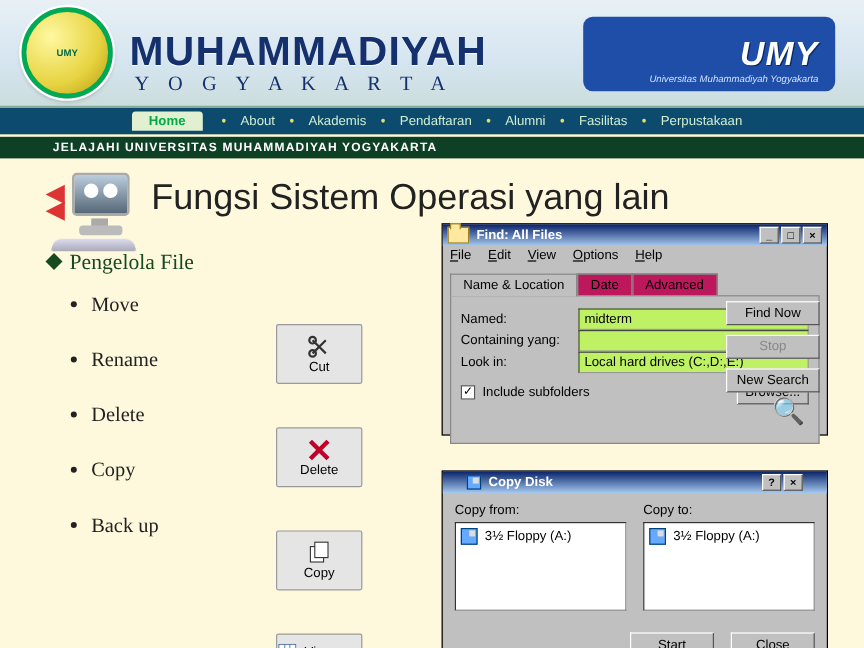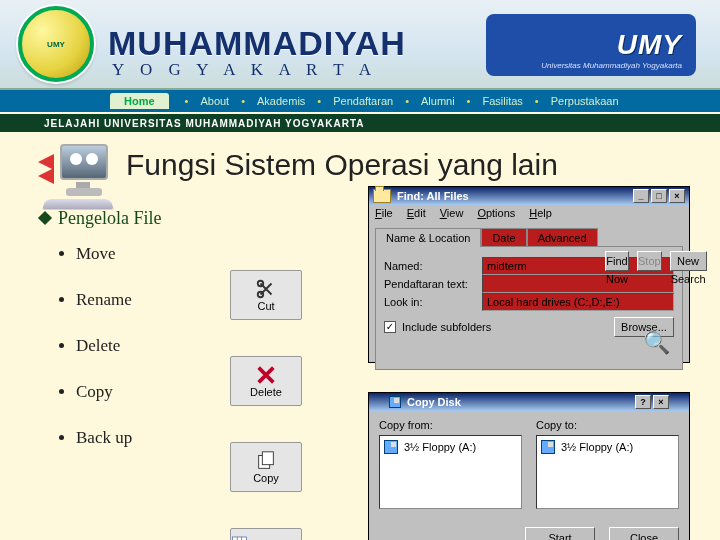--- a/index.html
+++ b/index.html
@@ -10,21 +10,21 @@
   .header { height: 90px; background: linear-gradient(#e8f0f5, #d5e5f0 60%, #cdd 100%); position: relative; border-bottom: 2px solid #8a9; overflow: hidden; }
   .logo-circle { position: absolute; left: 18px; top: 6px; width: 76px; height: 76px; border-radius: 50%; background: radial-gradient(circle at 30% 30%, #fff8a0, #e6d340 60%, #b89a10); border: 4px solid #0a5; box-shadow: 0 0 0 2px #fff, 0 2px 4px rgba(0,0,0,.3); display: flex; align-items: center; justify-content: center; color: #064; font-size: 8px; text-align: center; font-weight: bold; }
   .uni-text { position: absolute; left: 112px; top: 8px; color: #14316e; font-family: "Times New Roman", serif; letter-spacing: 5px; font-size: 18px; font-weight: 500; }
   .uni-main { position: absolute; left: 108px; top: 24px; color: #14316e; font-family: Arial, sans-serif; font-size: 34px; font-weight: 900; letter-spacing: 1px; text-shadow: 0 1px 0 #fff; }
   .uni-sub { position: absolute; left: 112px; top: 60px; color: #14316e; font-family: "Times New Roman", serif; letter-spacing: 6px; font-size: 17px; }
   .umy-chip { position: absolute; right: 24px; top: 14px; width: 210px; height: 62px; background: #1e4ea8; border-radius: 8px; display: flex; align-items: center; justify-content: flex-end; padding: 6px 14px; color: #fff; }
   .umy-chip .big { font-size: 28px; font-weight: 900; font-style: italic; letter-spacing: 1px; text-shadow: 1px 1px 0 #0a2a60; }
   .umy-chip .small { font-size: 8px; position: absolute; bottom: 6px; right: 14px; color: #cfe0ff; font-style: italic; }
 
   
-  .nav { height: 22px; background: #0369a1; display: flex; align-items: center; padding-left: 110px; gap: 10px; font-size: 11px; color: #cfeecf; }
+  .nav { height: 22px; background: #0c4a6e; display: flex; align-items: center; padding-left: 110px; gap: 10px; font-size: 11px; color: #cfeecf; }
   .nav .home { background: #e0f0d0; color: #0a4; padding: 2px 14px; border-radius: 3px 3px 0 0; font-weight: bold; margin-right: 4px; }
   .nav .sep { color: #e6e063; margin: 0 2px; }
   .nav a { color: #cfeecf; text-decoration: none; }
 
   
   .marquee { height: 20px; background: #0d4024; color: #fff; font-size: 10px; font-weight: bold; letter-spacing: 1px; padding-left: 44px; display: flex; align-items: center; border-top: 2px solid #fef9dd; }
 
   
   .slide { position: relative; height: calc(540px - 90px - 22px - 20px); }
   .title { position: absolute; left: 126px; top: 16px; font-family: Arial, sans-serif; font-size: 30px; color: #222; }
@@ -55,27 +55,27 @@
   .find .titlebar { height: 18px; background: linear-gradient(#0a246a, #a6caf0); color: #fff; display: flex; align-items: center; padding: 0 4px; font-weight: bold; font-size: 11px; }
   .find .titlebar .sp { flex:1; }
   .find .titlebar .btn { width:16px; height:14px; background:#c0c0c0; border:1px solid #fff; border-right-color:#555; border-bottom-color:#555; margin-left:2px; font-size:9px; text-align:center; color:#000; line-height:12px; }
   .find .menu { height: 18px; display: flex; gap: 14px; padding: 2px 6px; }
   .find .menu span { text-decoration: underline; text-decoration-color: transparent; }
   .find .menu span::first-letter { text-decoration: underline; }
   .find .folder-icon { display:inline-block; width:18px; height:14px; background:#ffe9a0; border:1px solid #a08020; margin-right:6px; vertical-align:-2px; position:relative; }
   .find .folder-icon::before { content:''; position:absolute; left:1px; top:-4px; width:7px; height:4px; background:#ffe9a0; border:1px solid #a08020; border-bottom:none; }
   .find .body { padding: 4px 6px; position: relative; height: calc(100% - 36px); }
   .find .tabs { display: flex; gap: 0; }
-  .find .tab { padding: 3px 10px; border: 1px solid #888; border-bottom: none; background: #b91c1c; font-size: 11px; position: relative; top: 1px; }
+  .find .tab { padding: 3px 10px; border: 1px solid #888; border-bottom: none; background: #be185d; font-size: 11px; position: relative; top: 1px; }
   .find .tab.active { background: #c0c0c0; z-index: 2; }
   .find .panel { border: 1px solid #888; background: #c0c0c0; padding: 10px 8px; height: 124px; position: relative; }
   .find .row { display: flex; align-items: center; margin-bottom: 0; gap: 6px; }
   .find .row label { width: 92px; text-align: left; }
-  .find input.txt { flex:1; height:18px; border:1px inset #999; background:#b91c1c; font-size:11px; padding:0 4px; }
-  .find .side { position: absolute; right: 6px; top: 28px; width: 78px; display: flex; flex-direction: row; gap: 8px; }
+  .find input.txt { flex:1; height:18px; border:1px inset #999; background:#bef264; font-size:11px; padding:0 4px; }
+  .find .side { position: absolute; right: 6px; top: 28px; width: 78px; display: flex; flex-direction: column; gap: 8px; }
   .find .wbtn { height: 20px; border: 1px solid #fff; border-right-color:#555; border-bottom-color:#555; background:#c0c0c0; font-size:11px; text-align:center; line-height:18px; }
   .find .mag { position:absolute; right: 18px; bottom: 6px; font-size: 22px; color:#0a6; }
   .find .chk { display:flex; align-items:center; gap:6px; margin-top:6px; }
   .find .chk .box { width:12px; height:12px; border:1px solid #555; background:#fff; font-size:10px; text-align:center; line-height:10px; }
   .find .browse { width:60px; height:20px; }
 
   
   .copydisk { position: absolute; left: 368px; top: 260px; width: 322px; height: 168px; background: #c0c0c0; border: 1px solid #000; font-size: 11px; }
   .copydisk .titlebar { height: 18px; background: linear-gradient(#0a246a, #a6caf0); color:#fff; display:flex; align-items:center; padding:0 20px; font-weight:bold; }
   .copydisk .titlebar .disk-icon { width:12px; height:12px; background:#6af; border:1px solid #047; margin-right:6px; position:relative; }
@@ -206,21 +206,21 @@
           <div class="tab active">Name &amp; Location</div>
           <div class="tab">Date</div>
           <div class="tab">Advanced</div>
         </div>
         <div class="panel">
           <div class="row">
             <label>Named:</label>
             <input class="txt" value="midterm" style="">
           </div>
           <div class="row">
-            <label>Pendaftaran text:</label>
+            <label>Containing yang:</label>
             <input class="txt" value="" style="">
           </div>
           <div class="row">
             <label>Look in:</label>
             <input class="txt" value="Local hard drives (C:,D:,E:)" style="">
           </div>
           <div class="chk">
             <span class="box">✓</span>
             <span>Include subfolders</span>
             <span style="flex:1"></span>

